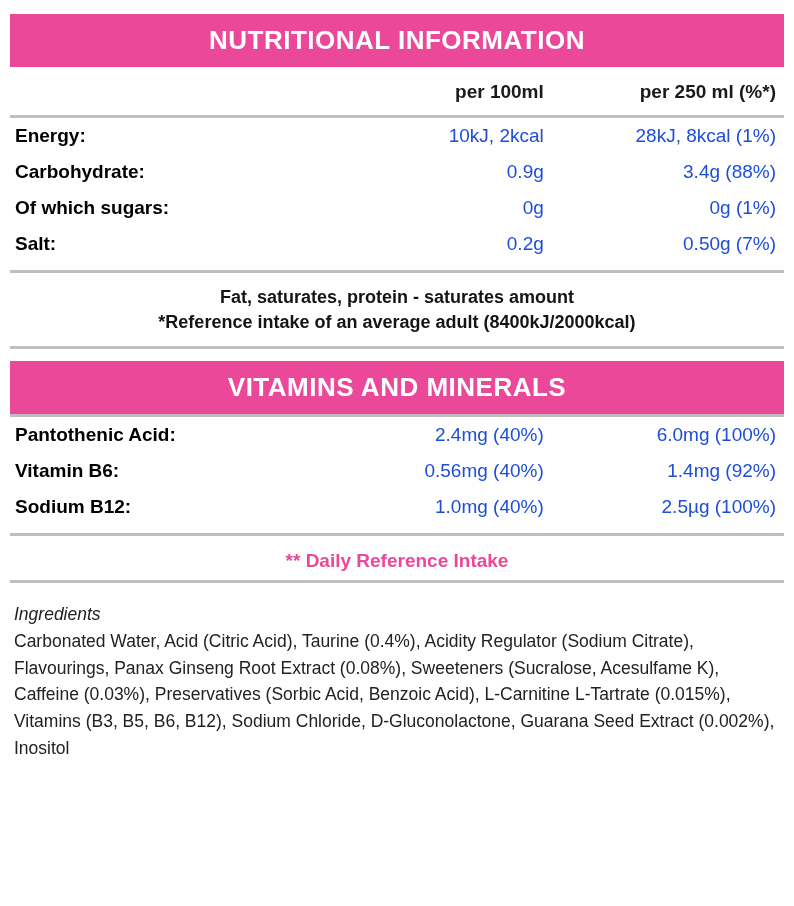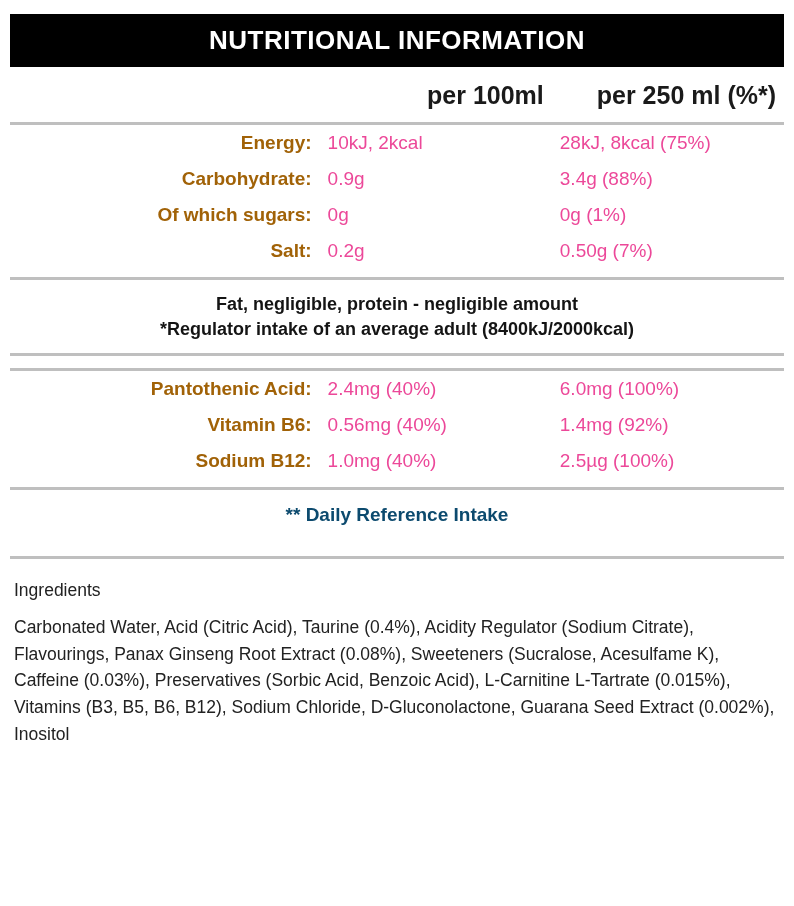--- a/index.html
+++ b/index.html
@@ -17,21 +17,21 @@
   .page {
     width: 794px;
     height: 906px;
     box-sizing: border-box;
     padding: 14px 10px 0 10px;
     position: relative;
   }
 
   
   .section-header {
-    background: #000000;
+    background: #ec4899;
     color: #ffffff;
     text-align: center;
     font-size: 26px;
     font-weight: bold;
     letter-spacing: 0.5px;
     padding: 13px 0 14px 0;
     line-height: 1;
   }
 
   
@@ -45,70 +45,70 @@
   table.nut {
     width: 100%;
     border-collapse: collapse;
     table-layout: fixed;
   }
   table.nut col.c1 { width: 40%; }
   table.nut col.c2 { width: 30%; }
   table.nut col.c3 { width: 30%; }
 
   table.nut th {
-    font-size: 25px;
+    font-size: 19px;
     font-weight: bold;
     text-align: right;
     padding: 14px 8px 12px 8px;
     color: #1a1a1a;
   }
   table.nut th.blank { text-align: left; }
 
   table.nut td {
     font-size: 19px;
     padding: 7px 8px 7px 8px;
-    color: #ec4899;
+    color: #1d4ed8;
+    text-align: right;
+    white-space: nowrap;
+  }
+  table.nut td.label {
     text-align: left;
-    white-space: nowrap;
-  }
-  table.nut td.label {
-    text-align: right;
-    font-weight: bold;
-    color: #a16207;
+    font-weight: bold;
+    color: #000000;
     padding-left: 5px;
   }
 
   .note {
     text-align: center;
     font-weight: bold;
     font-size: 18px;
     line-height: 1.35;
     padding: 12px 0 11px 0;
     color: #141414;
   }
   .note div + div { margin-top: 1px; }
 
   .dri {
     text-align: center;
     font-weight: bold;
     font-size: 19px;
-    padding: 14px 0 30px 0;
-    color: #0c4a6e;
+    padding: 14px 0 8px 0;
+    color: #ec4899;
   }
 
   .spacer-8 { height: 8px; }
   .spacer-12 { height: 12px; }
 
   .ingredients {
     padding: 18px 4px 0 4px;
     font-size: 17.5px;
     line-height: 1.52;
     color: #222222;
   }
-  .ingredients .title { margin-bottom: 11px; }
+  .ingredients .title { margin-bottom: 1px; font-style: italic; }
   .ingredients p {
     margin: 0;
   }
 </style>
 </head>
 <body>
 
 <div class="page">
 
   <div class="section-header">NUTRITIONAL INFORMATION</div>
@@ -133,21 +133,21 @@
   <table class="nut">
     <colgroup>
         <col class="c1">
         <col class="c2">
         <col class="c3">
       </colgroup>
     <tbody>
       <tr>
         <td class="label">Energy:</td>
         <td>10kJ, 2kcal</td>
-        <td>28kJ, 8kcal (75%)</td>
+        <td>28kJ, 8kcal (1%)</td>
       </tr>
       <tr>
         <td class="label">Carbohydrate:</td>
         <td>0.9g</td>
         <td>3.4g (88%)</td>
       </tr>
       <tr>
         <td class="label">Of which sugars:</td>
         <td>0g</td>
         <td>0g (1%)</td>
@@ -157,27 +157,28 @@
         <td>0.2g</td>
         <td>0.50g (7%)</td>
       </tr>
     </tbody>
   </table>
 
   <div class="spacer-8"></div>
   <div class="rule"></div>
 
   <div class="note">
-    <div>Fat, negligible, protein - negligible amount</div>
-    <div>*Regulator intake of an average adult (8400kJ/2000kcal)</div>
+    <div>Fat, saturates, protein - saturates amount</div>
+    <div>*Reference intake of an average adult (8400kJ/2000kcal)</div>
   </div>
 
   <div class="rule"></div>
   <div class="spacer-12"></div>
 
+  <div class="section-header">VITAMINS AND MINERALS</div>
 
 
   <div class="rule"></div>
 
   <table class="nut">
     <colgroup>
         <col class="c1">
         <col class="c2">
         <col class="c3">
       </colgroup>

